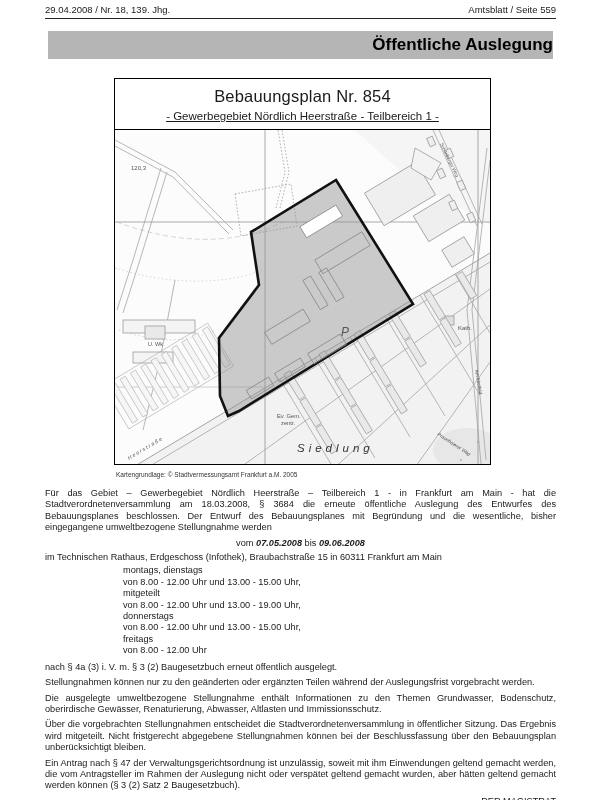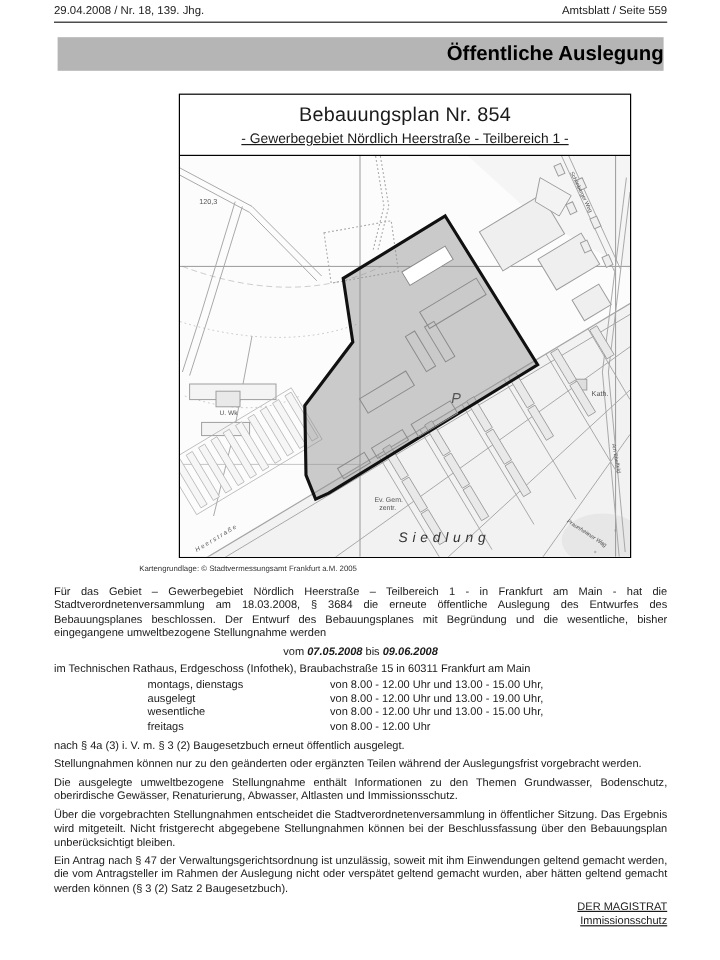--- a/index.html
+++ b/index.html
@@ -13,39 +13,39 @@
     display:flex; justify-content:space-between;
     font-size:9.5px; padding-bottom:3px; border-bottom:1.5px solid #222;gap:16px;
   }
   .banner {
     position:absolute; top:31px; left:48px; width:505px; height:28px;
     background:#b5b5b5; text-align:right;
     font-weight:bold; font-size:17px; line-height:28px; color:#000;
   }
   .plan-box {
     position:absolute; top:78px; left:114px; width:375px;
-    border:1px solid #000; background:#fff;margin-left:35px;
+    border:1px solid #000; background:#fff;
   }
   .plan-title { text-align:center; padding:8px 4px 7px; border-bottom:1px solid #000; }
   .plan-title-main { font-size:16.5px; letter-spacing:.2px; }
   .plan-title-sub  { font-size:11.5px; margin-top:4px;text-decoration:underline; }
   .map-svg { display:block; width:375px; height:334px; background:#fcfcfc; }
   .map-caption {
     position:absolute; top:471px; left:116px; font-size:6.5px; color:#333;
   }
   .content {
     position:absolute; top:488px; left:45px; width:511px;
     font-size:9.2px; line-height:11.4px;
   }
   .content p { margin:0 0 4px; text-align:justify; }
   .date-line { text-align:center !important; margin:2px 0 3px !important; }
   .date-line b { font-weight:bold;font-style:italic; }
   .location { text-align:right; margin-bottom:2px !important; }
   .schedule { padding-left:78px; margin:0 0 5px; }
-  .sched-row { display:flex; }
+  .sched-row { display:flex;flex-direction:column; }
   .sched-days { width:152px; }
   .signature { text-align:right; margin-top:3px; line-height:11.4px;text-decoration:underline; }
   svg text { font-family:"Liberation Sans", sans-serif; fill:#555; }
   svg .lbl-big { fill:#333; }
 </style>
 </head>
 <body>
 
 <div class="page">
 
@@ -217,25 +217,25 @@
     </p>
 
     <p class="location">im Technischen Rathaus, Erdgeschoss (Infothek), Braubachstraße 15 in 60311 Frankfurt am Main</p>
 
     <div class="schedule">
       <div class="sched-row">
         <span class="sched-days">montags, dienstags</span>
         <span class="sched-hours">von 8.00 - 12.00 Uhr und 13.00 - 15.00 Uhr,</span>
       </div>
       <div class="sched-row">
-        <span class="sched-days">ausgelegt</span>
+        <span class="sched-days">mitgeteilt</span>
         <span class="sched-hours">von 8.00 - 12.00 Uhr und 13.00 - 19.00 Uhr,</span>
       </div>
       <div class="sched-row">
-        <span class="sched-days">wesentliche</span>
+        <span class="sched-days">donnerstags</span>
         <span class="sched-hours">von 8.00 - 12.00 Uhr und 13.00 - 15.00 Uhr,</span>
       </div>
       <div class="sched-row">
         <span class="sched-days">freitags</span>
         <span class="sched-hours">von 8.00 - 12.00 Uhr</span>
       </div>
     </div>
 
     <p>nach § 4a (3) i. V. m. § 3 (2) Baugesetzbuch erneut öffentlich ausgelegt.</p>
     <p>Stellungnahmen können nur zu den geänderten oder ergänzten Teilen während der Auslegungsfrist vorgebracht werden.</p>

